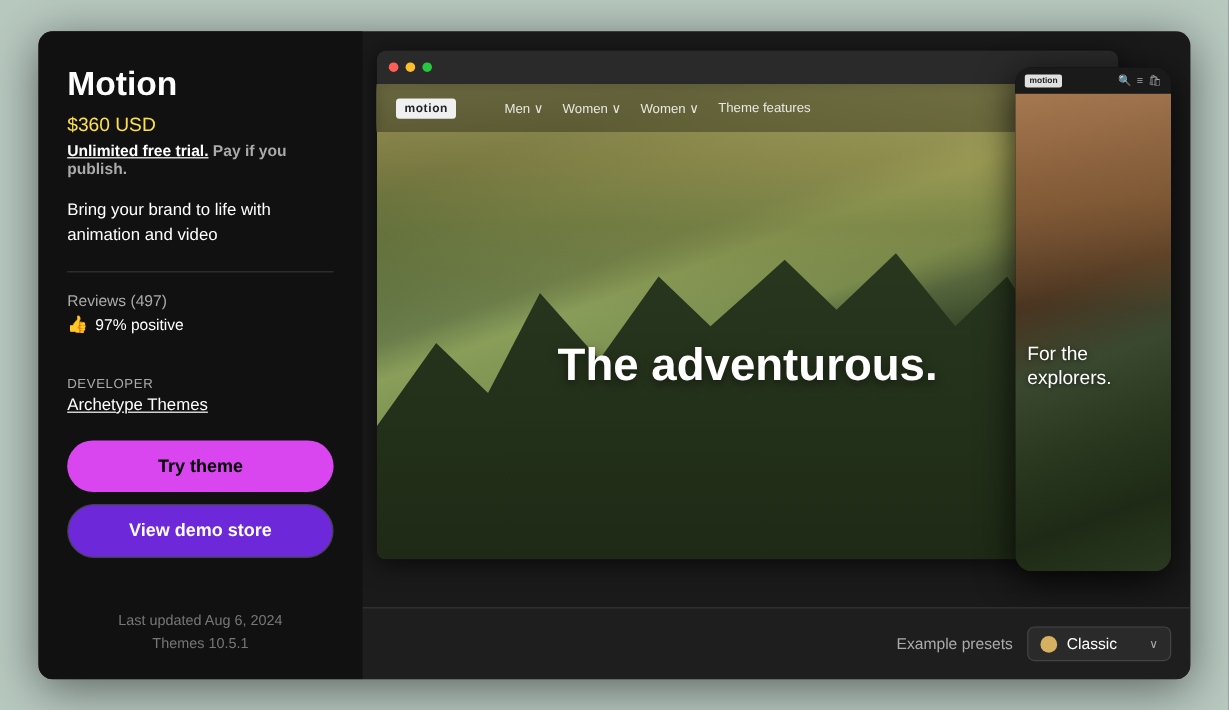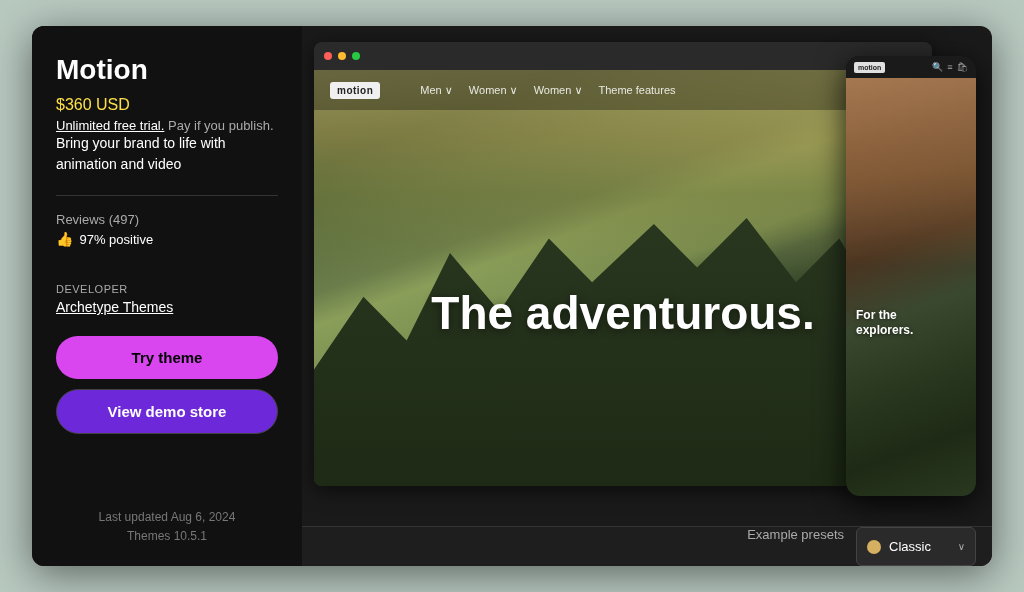--- a/index.html
+++ b/index.html
@@ -53,21 +53,22 @@
 
     .theme-price {
       font-size: 16px;
       color: #fde047;
       margin-bottom: 4px;
     }
 
     .free-trial-line {
       font-size: 13px;
       color: #aaaaaa;
-      margin-bottom: 0;
+      margin-bottom: 16px;
+      font-weight: bold;
     }
 
     .free-trial-line .underline {
       text-decoration: underline;
       color: #ffffff;
     }
 
     .theme-description {
       font-size: 14px;
       color: #ffffff;
@@ -307,21 +308,21 @@
     .hero-text-overlay {
       position: absolute;
       bottom: 35%;
       left: 50%;
       transform: translateX(-50%);
       text-align: center;
       z-index: 5;
     }
 
     .hero-headline {
-      font-size: 46px;
+      font-size: 38px;
       font-weight: 800;
       color: #ffffff;
       white-space: nowrap;
       text-shadow: 0 2px 8px rgba(0,0,0,0.5);
     }
 
     
     .mobile-preview {
       position: absolute;
       right: 16px;
@@ -395,32 +396,33 @@
 
     .mobile-text {
       position: absolute;
       bottom: 38%;
       left: 10px;
       right: 10px;
       z-index: 5;
     }
 
     .mobile-headline {
-      font-size: 12px;
-      font-weight: 700;
+      font-size: 16px;
+      font-weight: 400;
       color: #ffffff;
       line-height: 1.2;
       text-shadow: 0 1px 4px rgba(0,0,0,0.6);
     }
 
     
     .bottom-bar {
-      height: 40px;
+      height: 60px;
       background: #1e1e1e;
       display: flex;
+      align-items: center;
       justify-content: flex-end;
       padding: 0 16px;
       gap: 12px;
       border-top: 1px solid #333;
     }
 
     .example-presets-label {
       font-size: 13px;
       color: #aaaaaa;
     }

